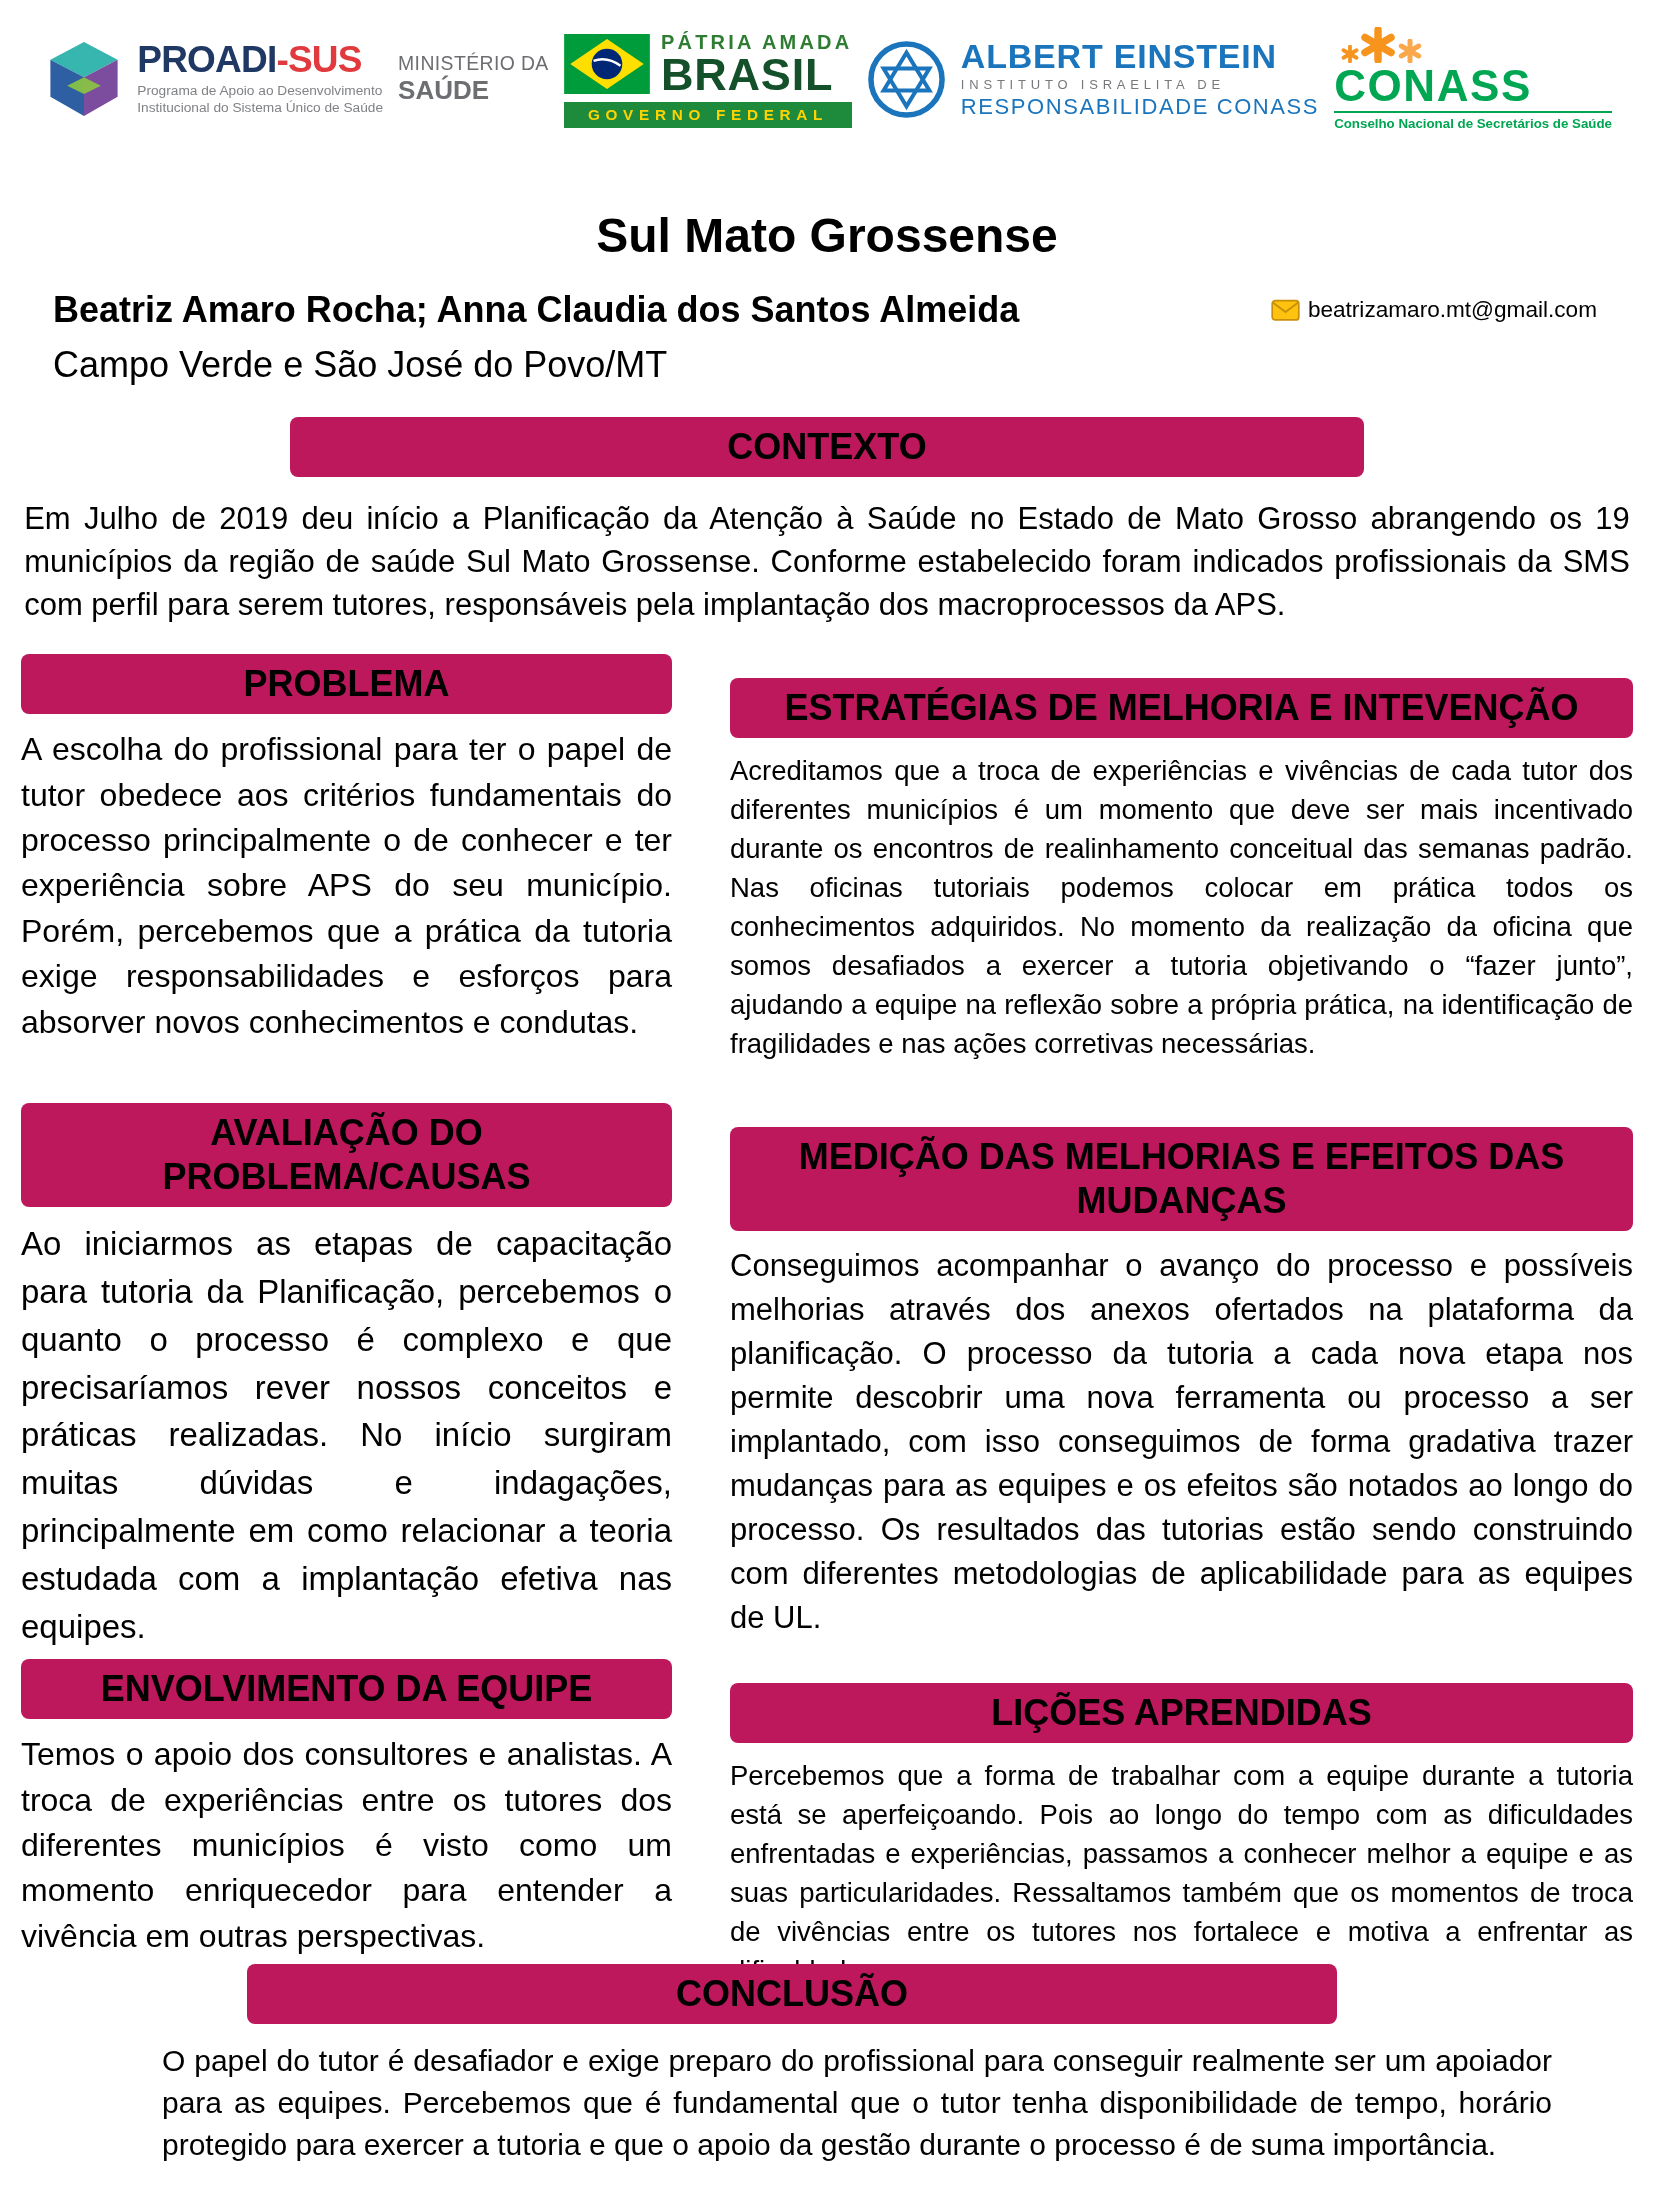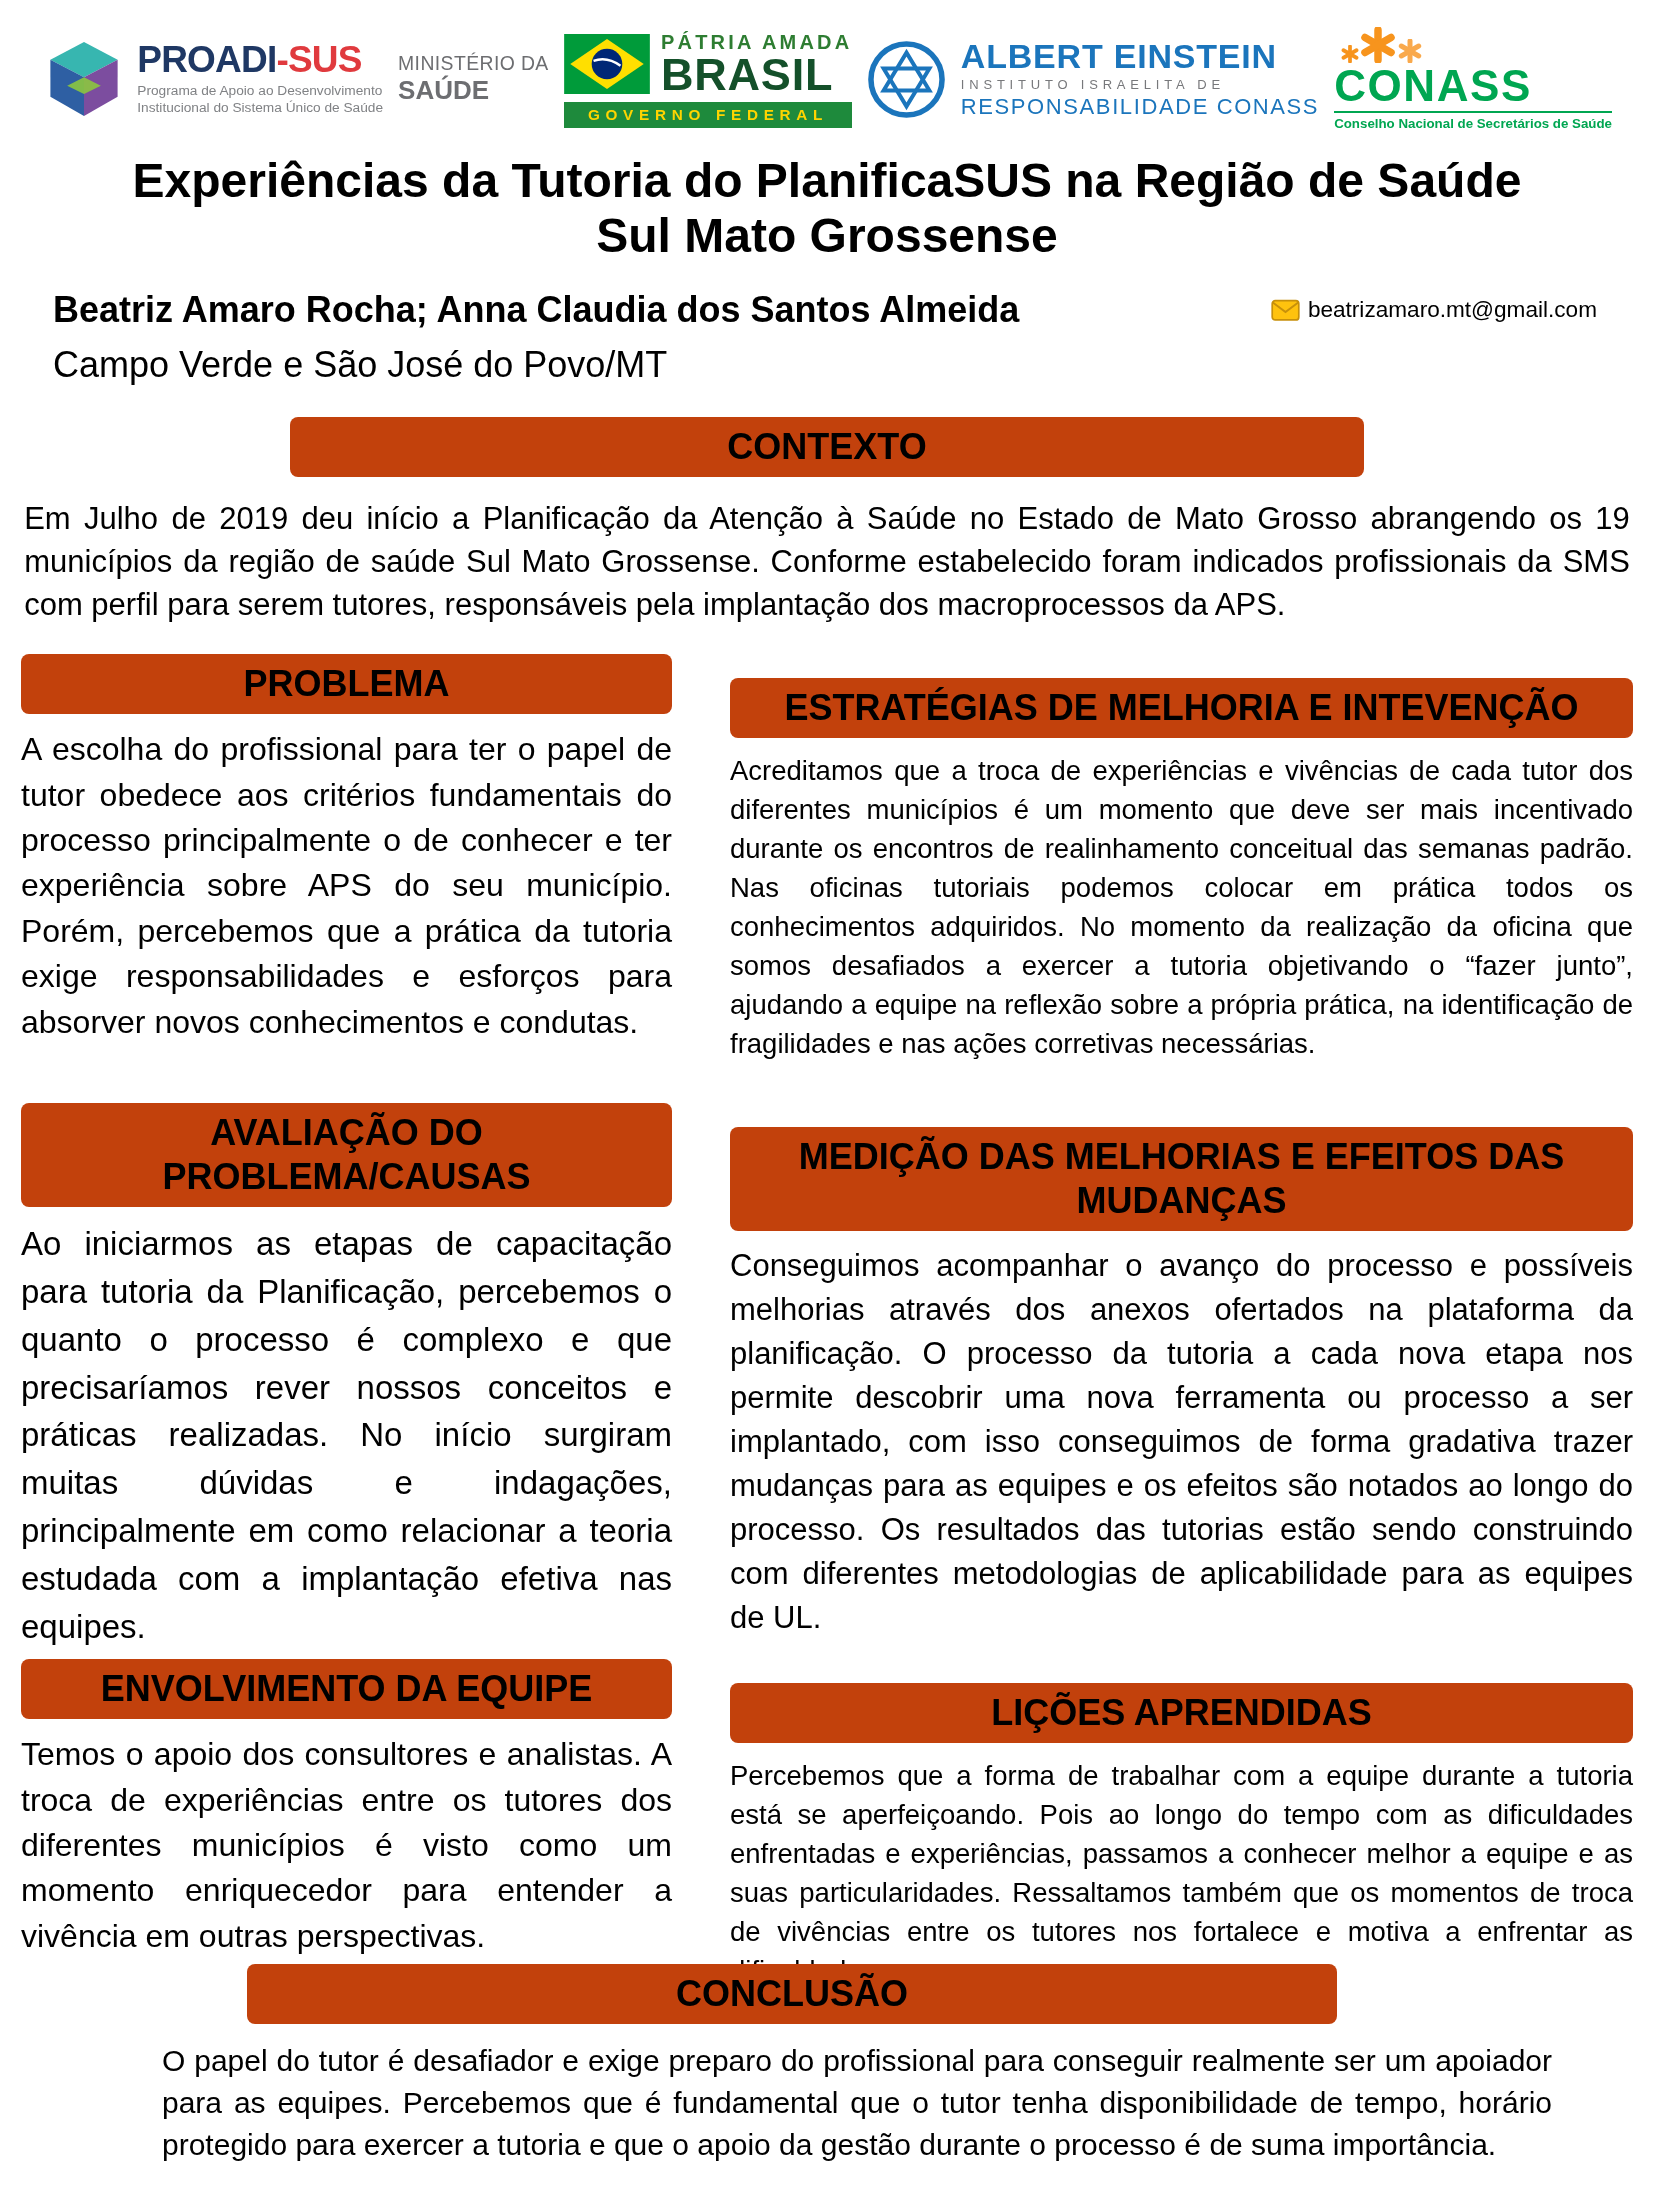--- a/index.html
+++ b/index.html
@@ -47,21 +47,21 @@
 
   
   .title { text-align:center; font-size:48px; font-weight:bold; line-height:1.14; margin-top:4.8px; }
   .authors-row { display:flex; justify-content:space-between; align-items:center; margin-top:26px; padding:0 36px 0 32px; }
   .authors { font-size:36px; font-weight:bold; }
   .email { display:flex; align-items:center; gap:8px; font-size:22.6px; }
   .email-icon { width:29px; height:22.6px; }
   .location { font-size:36px; margin-top:13px; padding-left:32px; }
 
   
-  .bar { background:#c2410c; border-radius:8px; font-weight:bold; font-size:36px; text-align:center; padding:8px 13px; line-height:1.22; }
+  .bar { background:#be185d; border-radius:8px; font-weight:bold; font-size:36px; text-align:center; padding:8px 13px; line-height:1.22; }
   .sec p { margin-top:13px; text-align:justify; }
 
   .contexto { margin-top:31px; }
   .contexto .bar { width:1074px; margin:0 auto; }
   .contexto p { font-size:31px; line-height:1.4; margin-top:19.4px; padding:0 3.2px; }
 
   .columns { display:flex; gap:58px; margin-top:27.5px; }
   .col-left { width:651px; flex:none; }
   .col-right { flex:1;margin-top:24px; }
 
@@ -160,21 +160,21 @@
             </g>
           </svg>
       </div>
       <div class="conass-name">CONASS</div>
       <div class="conass-sub">Conselho Nacional de Secretários de Saúde</div>
     </div>
 
   </header>
 
   <h1 class="title">
-    <span>Experiências da Tutoria do PlanificaSUS na Região de Saúde</span><br>
+    <br>
     <span>Sul Mato Grossense</span>
   </h1>
 
   <div class="authors-row">
     <div class="authors">Beatriz Amaro Rocha; Anna Claudia dos Santos Almeida</div>
     <div class="email">
       <svg class="email-icon" viewBox="0 0 24 18">
         <rect x="1" y="1" width="22" height="16" rx="2.5" fill="#FFC20E" stroke="#C7900B" stroke-width="1.4"></rect>
         <path d="M1.5 2.5 L12 10.5 L22.5 2.5" fill="none" stroke="#C7900B" stroke-width="1.6"></path>
       </svg>

